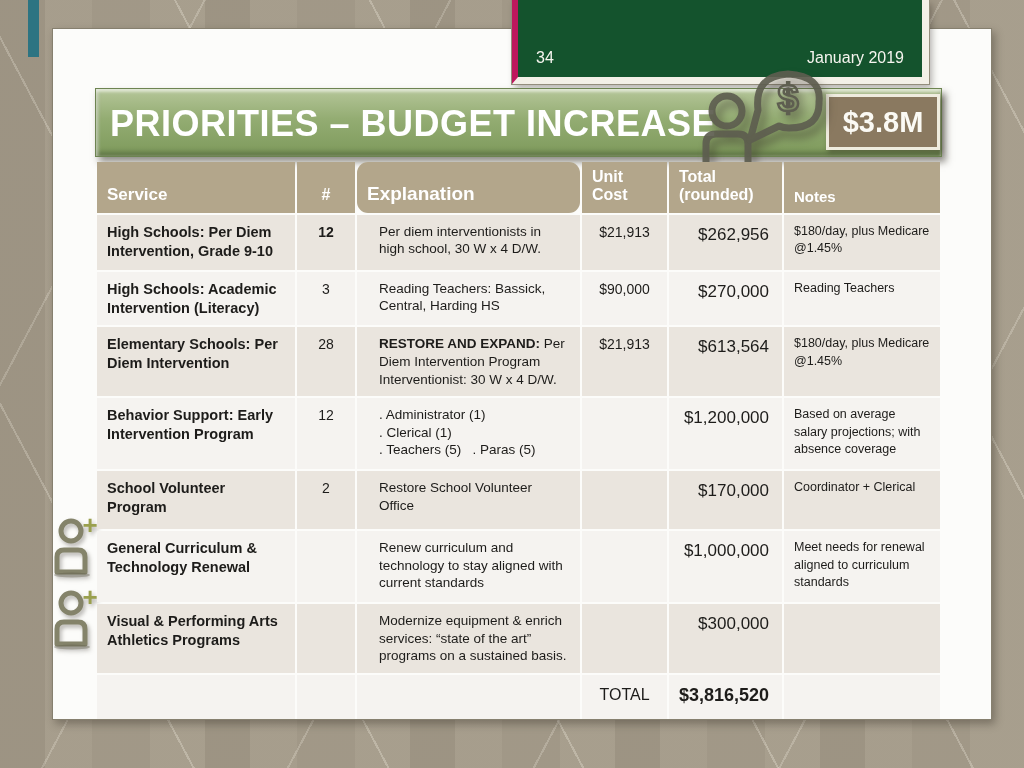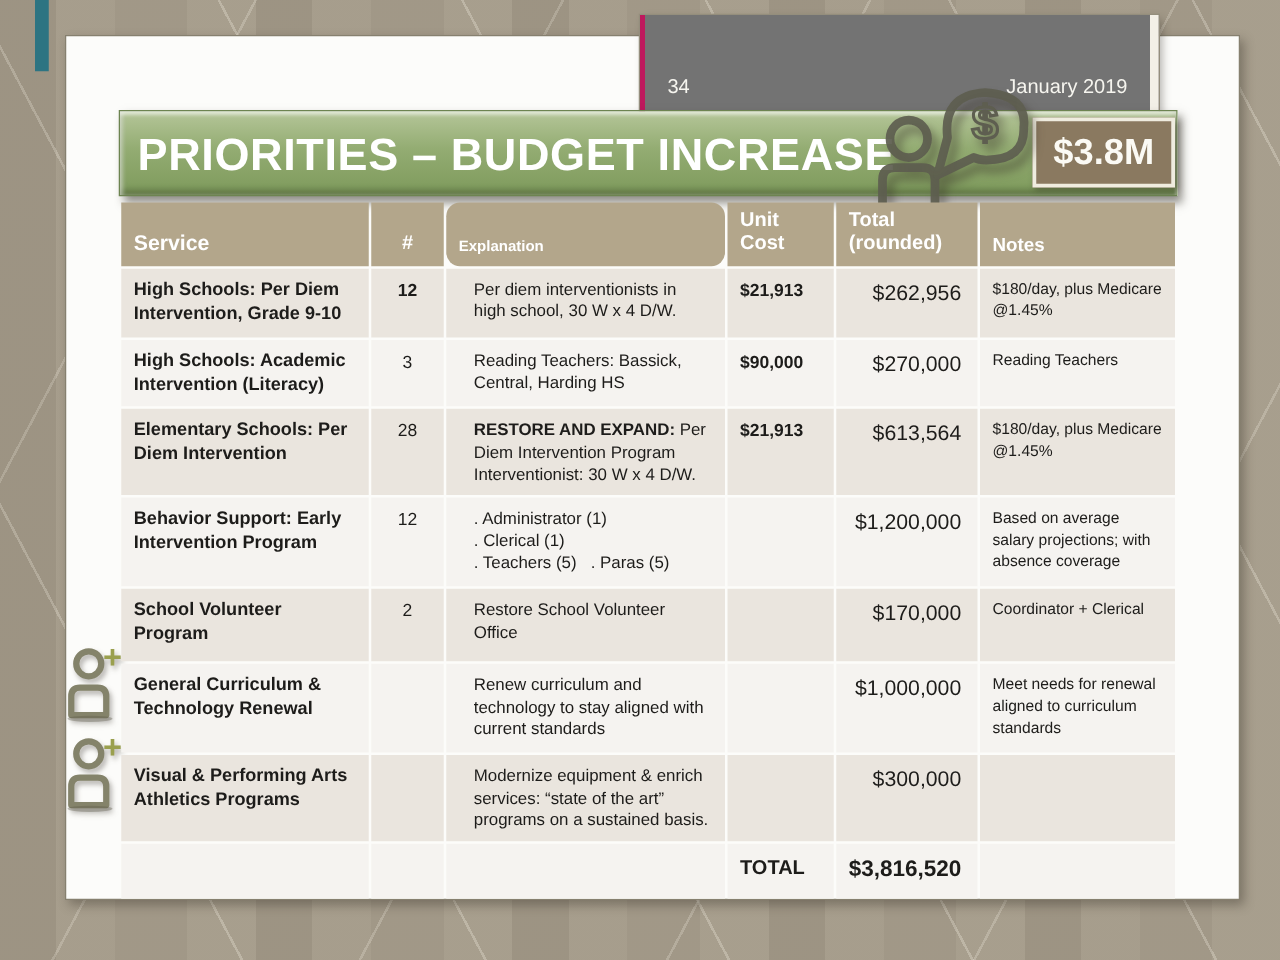--- a/index.html
+++ b/index.html
@@ -12,23 +12,23 @@
       repeating-linear-gradient(62deg, transparent 0 170px, rgba(238,233,220,0.35) 170px 172px),
       repeating-linear-gradient(-62deg, transparent 0 215px, rgba(238,233,220,0.30) 215px 217px);
   }
   .slide{
     position:absolute;left:52px;top:28px;width:938px;height:690px;
     background:#fcfcfa;border:1px solid #86806f;
     box-shadow:3px 4px 8px rgba(40,35,25,0.35);
   }
   .teal-bar{position:absolute;left:28px;top:0;width:11px;height:57px;background:#2d7482;}
   .date-box{
-    position:absolute;left:512px;top:12px;width:404px;height:77px;
-    background:#737373;
-    border-left:4px solid #be185d;border-right:7px solid #f3f0e7;border-bottom:7px solid #f3f0e7;
+    position:absolute;left:512px;top:0;width:404px;height:77px;
+    background:#14532d;
+    border-left:6px solid #be185d;border-right:7px solid #f3f0e7;border-bottom:7px solid #f3f0e7;
     outline:1px solid #948e7d;
     box-shadow:3px 4px 7px rgba(40,35,25,0.35);
   }
   .date-box .page-num{position:absolute;left:18px;bottom:10px;color:#f6f5ef;font-size:16px;}
   .date-box .date-text{position:absolute;right:18px;bottom:10px;color:#f6f5ef;font-size:16px;}
   .title-bar{
     position:absolute;left:95px;top:88px;width:845px;height:67px;
     background:linear-gradient(180deg,#b5c699 0%,#93ac72 45%,#7e9a5c 100%);
     border:1px solid #6d8451;
     box-shadow:inset 0 3px 3px rgba(255,255,255,0.55), inset 3px 0 3px rgba(255,255,255,0.35),
@@ -56,30 +56,30 @@
     border-collapse:separate;border-spacing:2px;table-layout:fixed;
     color:#1d1c1a;
   }
   col.c-service{width:198px;} col.c-count{width:58px;} col.c-expl{width:223px;}
   col.c-ucost{width:85px;} col.c-total{width:113px;} col.c-notes{width:156px;}
   th{
     background:#b3a68b;color:#ffffff;vertical-align:bottom;text-align:left;
     padding:6px 10px 8px 10px;font-weight:700;white-space:pre-line;line-height:1.15;
   }
   th.h-service{font-size:17px;} th.h-count{font-size:16px;text-align:center;}
-  th.h-expl{font-size:12px;border-radius:11px;} th.h-ucost{font-size:16px;} th.h-total{font-size:16px;} th.h-notes{font-size:15px;}
+  th.h-expl{font-size:19px;border-radius:11px;} th.h-ucost{font-size:16px;} th.h-total{font-size:16px;} th.h-notes{font-size:15px;}
   td{vertical-align:top;padding:8px 10px;line-height:1.3;}
   tbody tr:nth-child(odd) td{background:#eae5de;}
   tbody tr:nth-child(even) td{background:#f5f3f0;}
   td.service{font-weight:700;font-size:14.5px;}
   td.count{text-align:center;font-size:14px;}
   tbody tr:first-child td.count{font-weight:700;}
   td.expl{font-size:13.5px;white-space:pre-line;padding-left:22px;}
   .expl-bold{font-weight:700;}
-  td.ucost{font-size:14px;font-weight:bold;}
+  td.ucost{text-align:center;font-size:14px;}
   td.total{text-align:right;font-size:17px;padding-right:13px;padding-top:9px;}
   td.notes{font-size:12.5px;line-height:1.4;}
   tr.r1 td{height:38px;} tr.r2 td{height:36px;} tr.r3 td{height:47px;margin-left:21px;} tr.r4 td{height:54px;}
   tr.r5 td{height:41px;} tr.r6 td{height:54px;} tr.r7 td{height:50px;margin-left:26px;} tr.rt td{height:26px;}
   tr.rt td.ucost{font-size:16px;padding-top:10px;}
   tr.rt td.total{font-weight:700;font-size:18px;}
 </style>
 </head>
 <body>
 

